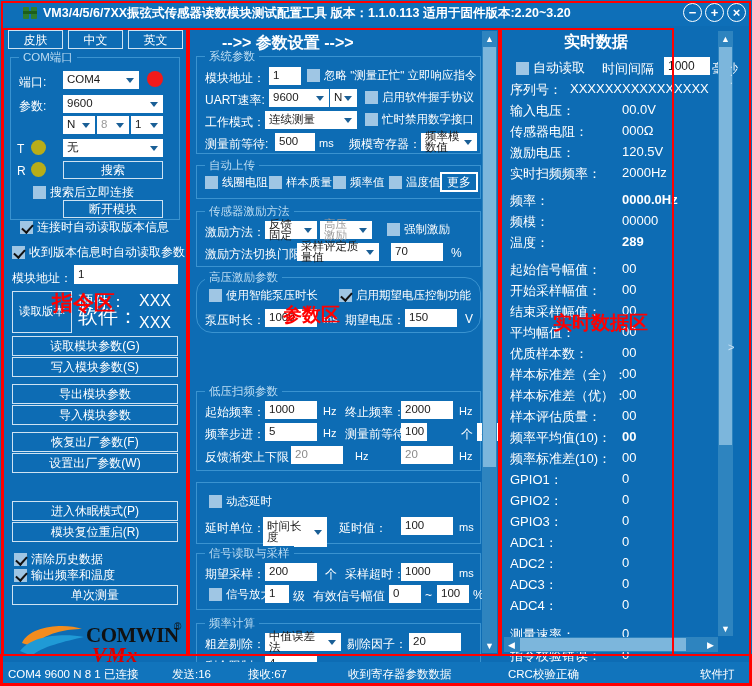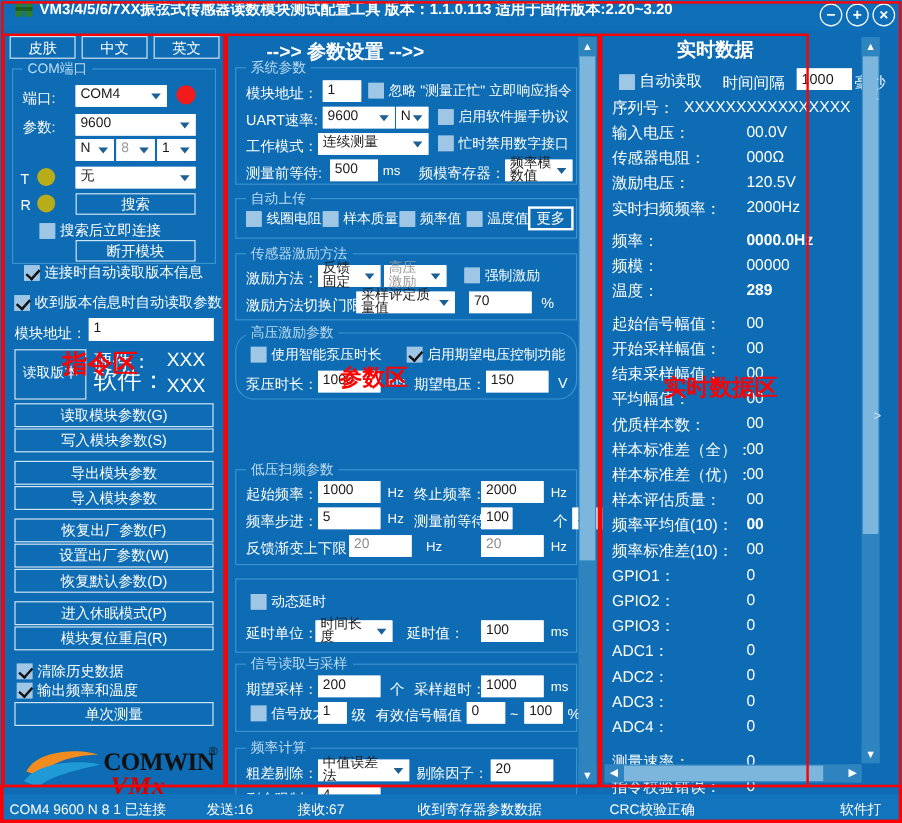--- a/index.html
+++ b/index.html
@@ -8,21 +8,21 @@
     width:752px; height:686px; overflow:hidden;
     font-family:"Liberation Sans","DejaVu Sans",sans-serif;
     background:#0d6cb4; color:#ffffff; font-size:12px;
     position:relative;
   }
   #app { position:absolute; inset:0; background:#0d6cb4; }
 
   
   .titlebar{
     position:absolute; left:0; top:0; width:752px; height:26px;
-    background:#0e6fb8; display:flex; align-items:flex-start; padding-left:12px;
+    background:#0e6fb8; display:flex; align-items:center; padding-left:22px;
   }
   .titlebar .tb-icon{
     width:16px;height:16px;margin-right:5px;flex:0 0 auto;position:relative;
   }
   .tb-icon .g1,.tb-icon .g2{position:absolute;width:6px;height:12px;background:#2f7d2f;top:2px;border-radius:1px;}
   .tb-icon .g1{left:1px;} .tb-icon .g2{left:9px;}
   .tb-icon .bar{position:absolute;left:1px;top:6px;width:14px;height:3px;background:#1d5e1d;}
   .titlebar .tb-title{
     font-weight:bold; font-size:12.5px; letter-spacing:0px; white-space:nowrap;
     color:#ffffff;
@@ -217,21 +217,20 @@
     <div class="lbl" style="left:135px;top:285px;font-size:16px;">XXX</div>
 
     <div class="btn" style="position:absolute;left:8px;top:307px;width:166px;height:20px;">读取模块参数(G)</div>
     <div class="btn" style="position:absolute;left:8px;top:328px;width:166px;height:20px;">写入模块参数(S)</div>
 
     <div class="btn" style="position:absolute;left:8px;top:355px;width:166px;height:20px;">导出模块参数</div>
     <div class="btn" style="position:absolute;left:8px;top:376px;width:166px;height:20px;">导入模块参数</div>
 
     <div class="btn" style="position:absolute;left:8px;top:403px;width:166px;height:20px;">恢复出厂参数(F)</div>
     <div class="btn" style="position:absolute;left:8px;top:424px;width:166px;height:20px;">设置出厂参数(W)</div>
-    <div class="btn" style="position:absolute;left:8px;top:445px;width:166px;height:20px;">恢复默认参数(D)</div>
 
     <div class="btn" style="position:absolute;left:8px;top:472px;width:166px;height:20px;">进入休眠模式(P)</div>
     <div class="btn" style="position:absolute;left:8px;top:493px;width:166px;height:20px;">模块复位重启(R)</div>
 
     <div class="cbx on" style="left:10px;top:522px;">
       <span class="box"></span>
       <span>清除历史数据</span>
     </div>
     <div class="cbx on" style="left:10px;top:538px;">
       <span class="box"></span>
@@ -364,21 +363,21 @@
       <div class="txt dim" style="left:204px;top:54px;width:52px;height:18px;">20</div>
       <div class="lbl lbl-sm" style="left:262px;top:58px;">Hz</div>
     </div>
 
     <div class="grp" style="left:6px;top:453px;width:285px;height:62px;">
       <div class="cbx" style="left:12px;top:11px;font-size:11.5px;">
         <span class="box"></span>
         <span>动态延时</span>
       </div>
       <div class="lbl" style="left:8px;top:37px;">延时单位：</div>
-      <div class="sel" style="left:66px;top:34px;width:64px;height:18px;">时间长度</div>
+      <div class="sel" style="left:66px;top:34px;width:64px;height:30px;">时间长度</div>
       <div class="lbl" style="left:142px;top:37px;">延时值：</div>
       <div class="txt" style="left:204px;top:34px;width:52px;height:18px;">100</div>
       <div class="lbl lbl-sm" style="left:262px;top:38px;">ms</div>
     </div>
 
     <div class="grp" style="left:6px;top:524px;width:285px;height:57px;">
       <div class="grp-title">信号读取与采样</div>
       <div class="lbl" style="left:8px;top:12px;">期望采样：</div>
       <div class="txt" style="left:68px;top:9px;width:52px;height:18px;">200</div>
       <div class="lbl" style="left:128px;top:12px;">个</div>

